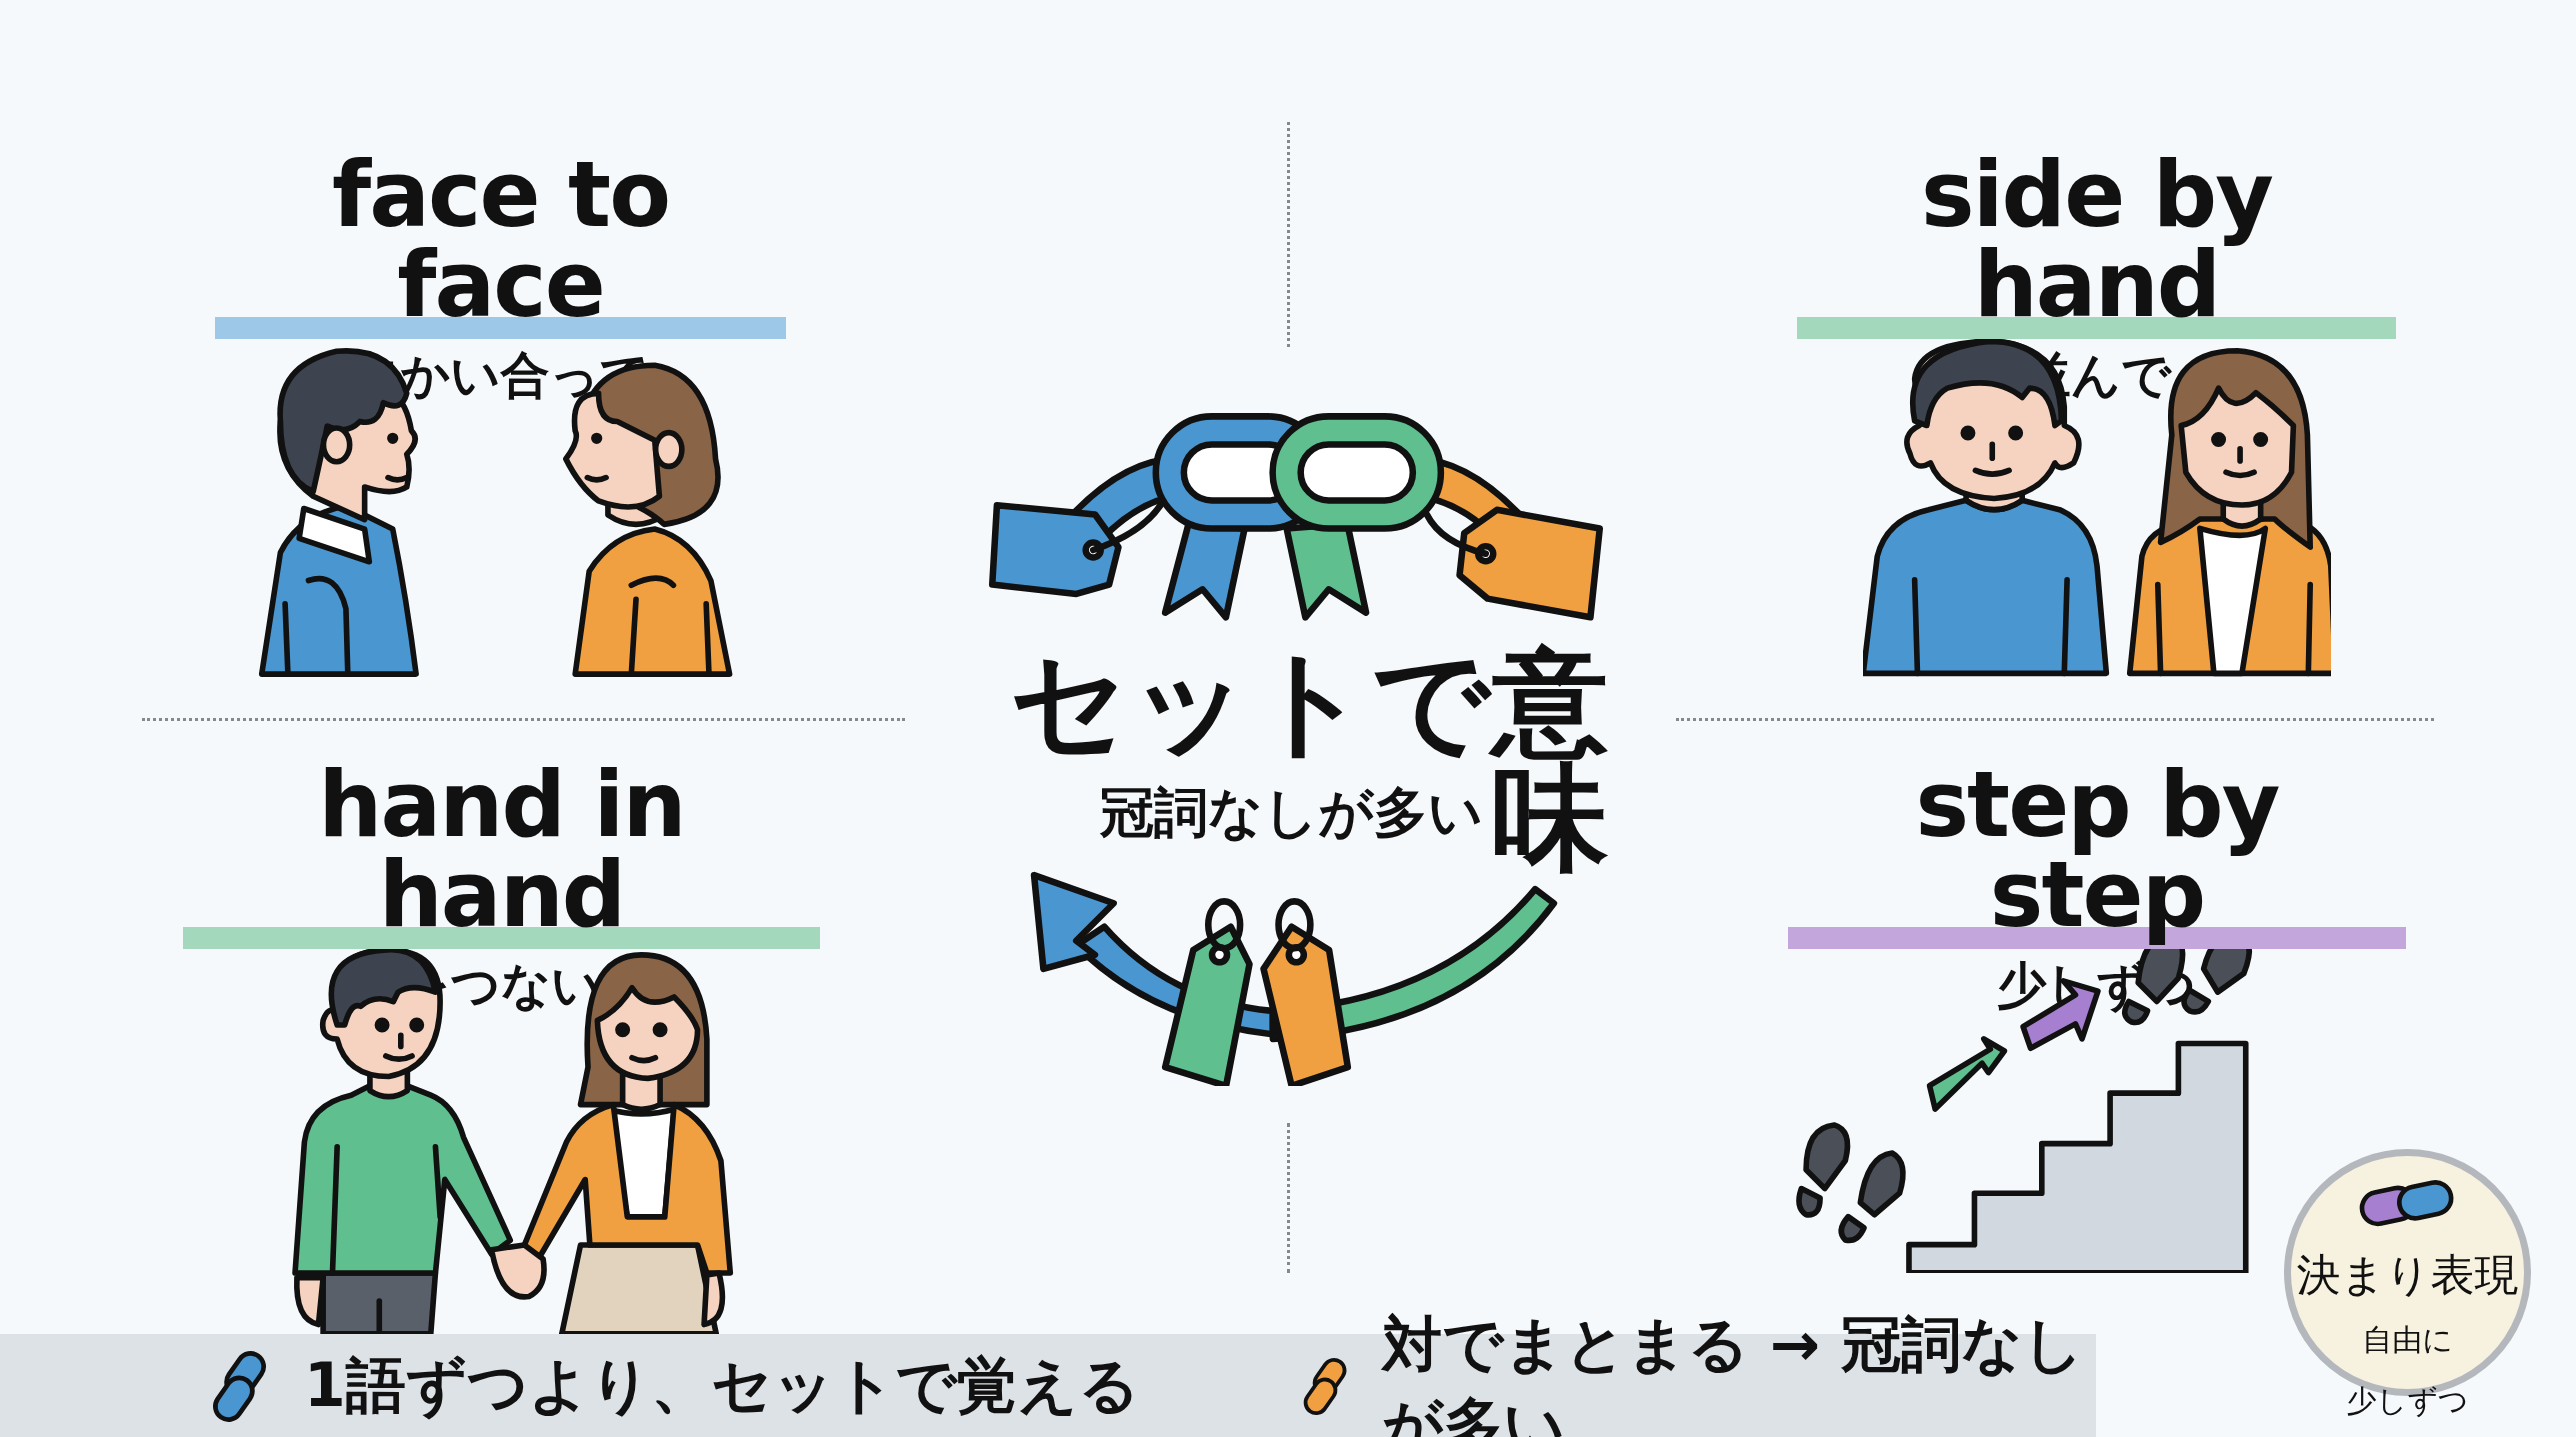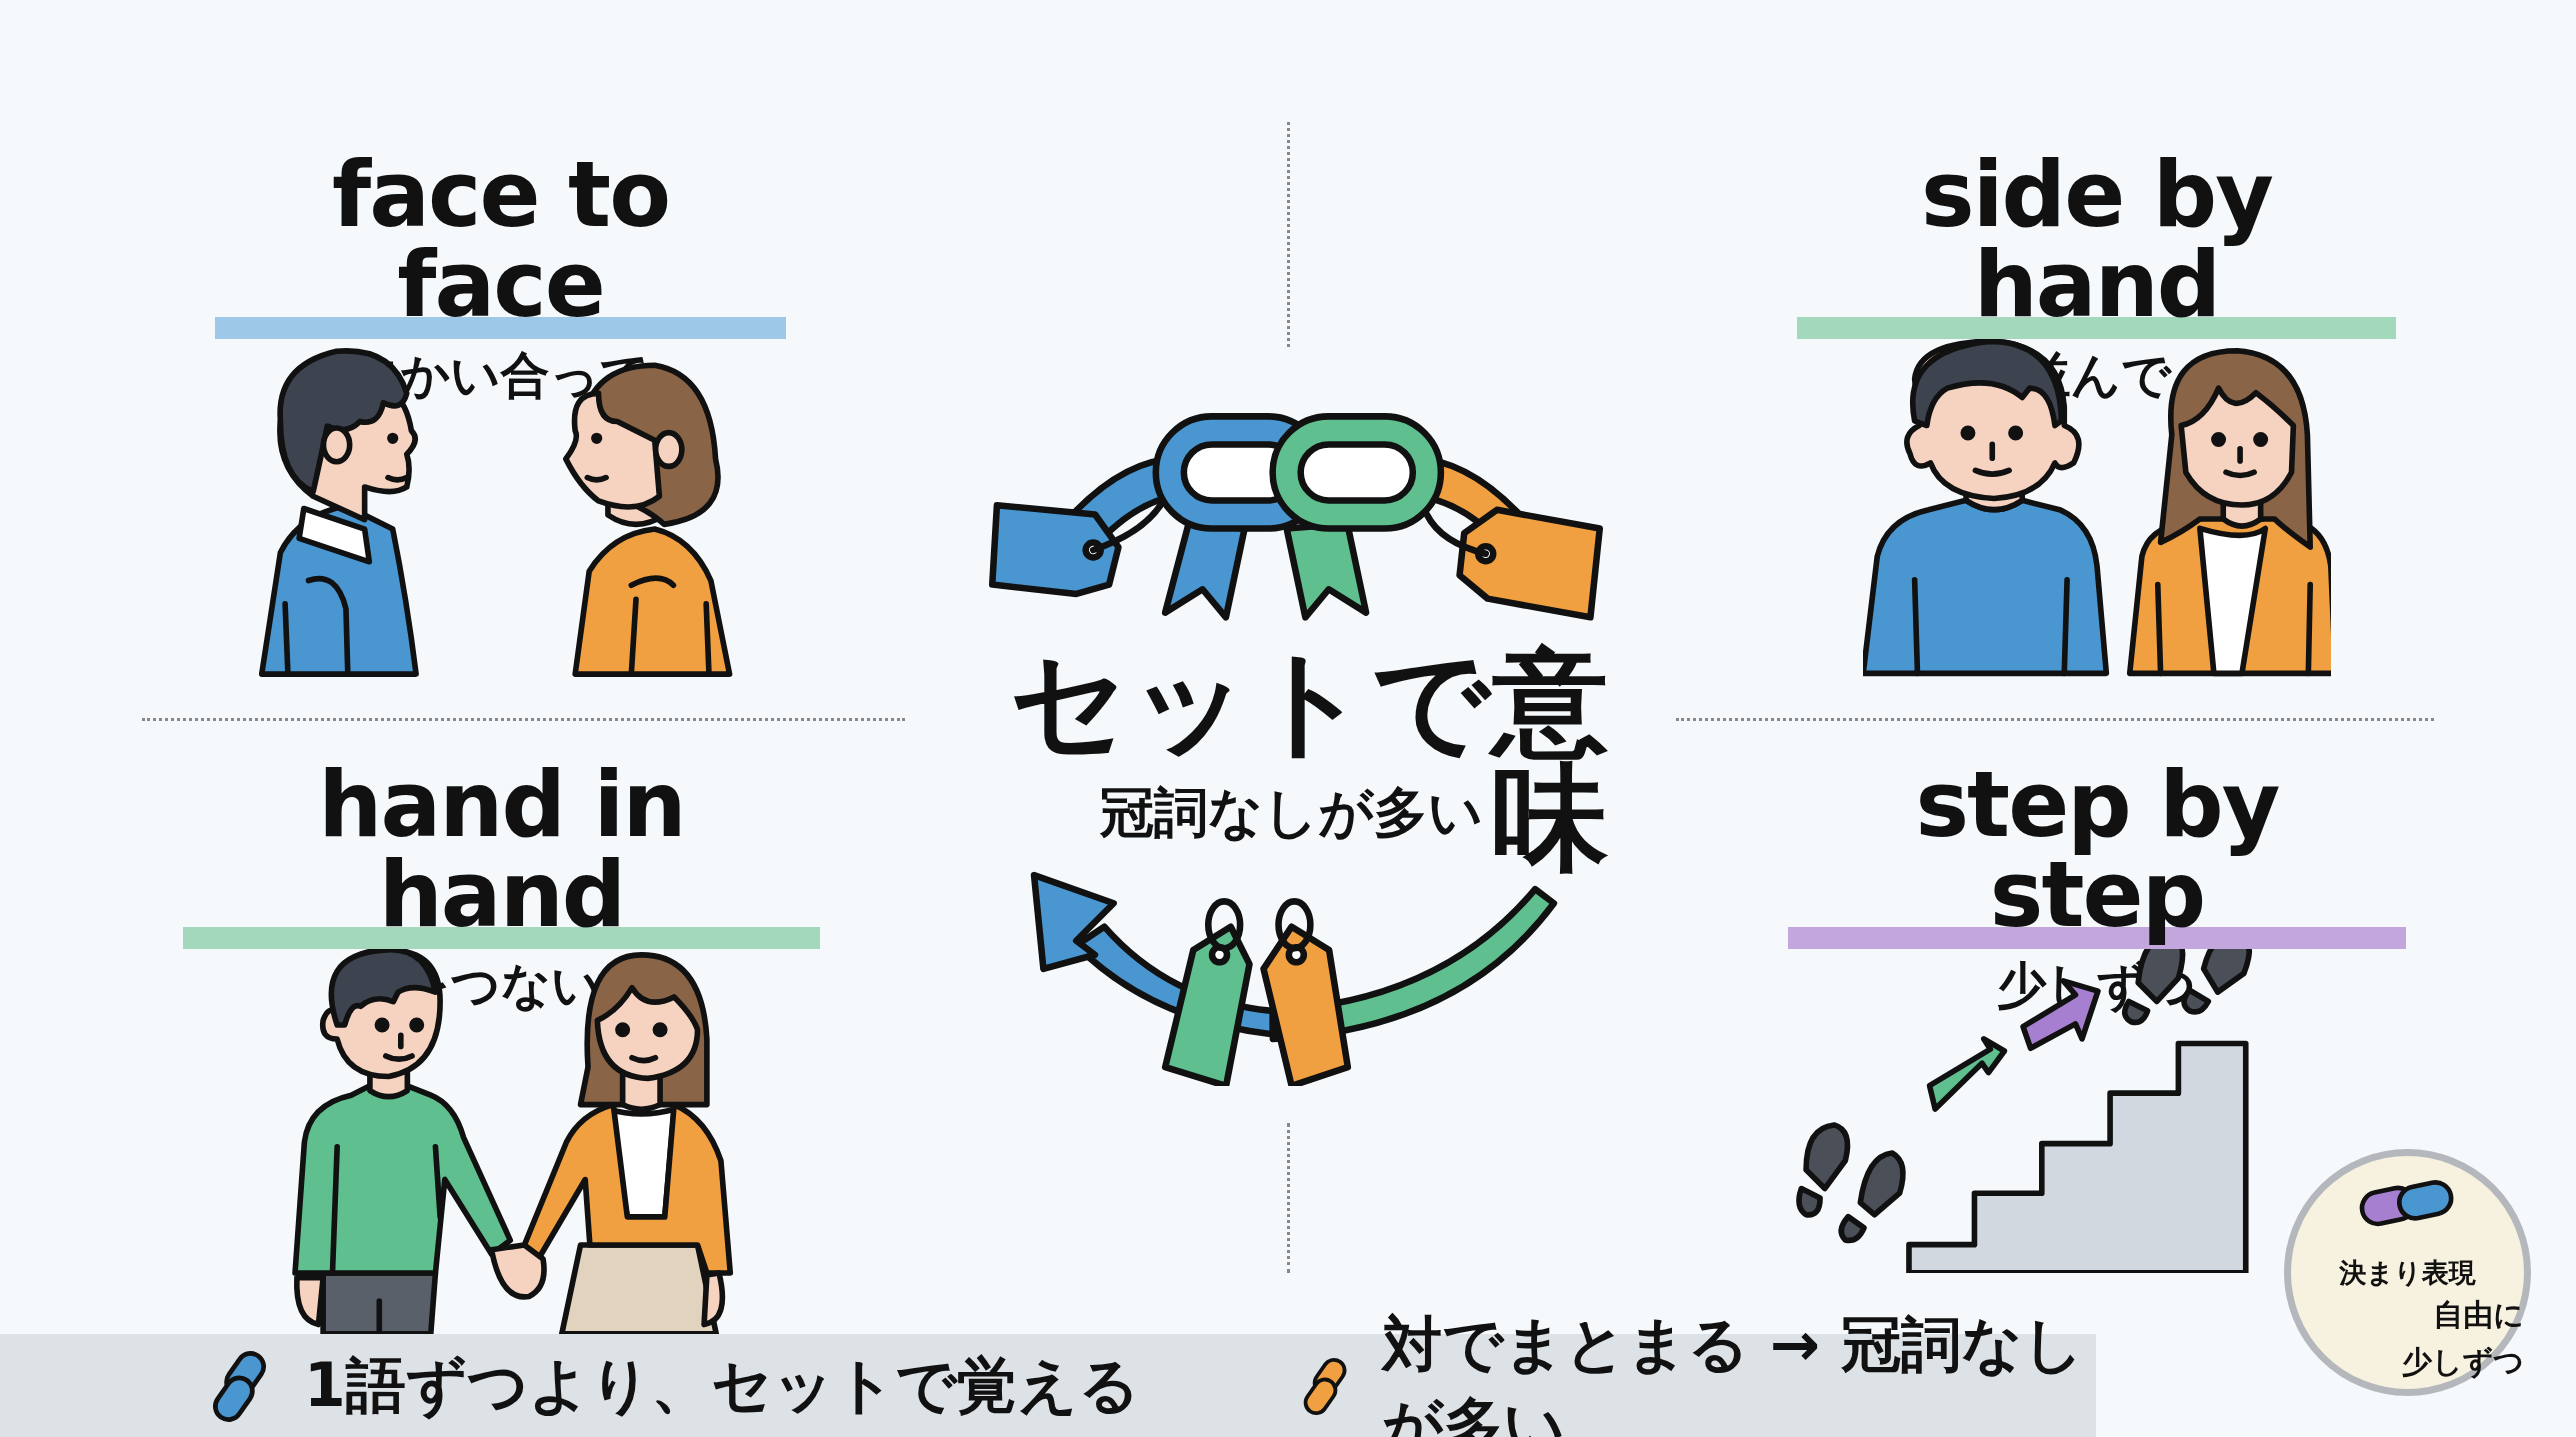--- a/index.html
+++ b/index.html
@@ -9,22 +9,22 @@
   .phrase .en{display:inline-block;position:relative;font-weight:bold;font-size:90px;letter-spacing:-1.9px;line-height:1;padding:0 9.4px;z-index:1;}
   .phrase .en .hl{position:absolute;left:0;right:0;bottom:-9.4px;height:22.5px;z-index:-1;}
   .phrase .ja{font-weight:bold;font-size:49px;margin-top:20.6px;line-height:1;}
   .vdash{position:absolute;width:0;border-left:3.7px dotted #888;}
   .hdash{position:absolute;height:0;border-top:3.7px dotted #888;}
   .center-title{position:absolute;left:973px;top:644px;width:637px;text-align:right;font-weight:bold;font-size:116px;line-height:1;letter-spacing:1.9px;}
   .center-sub{position:absolute;left:973px;top:786px;width:637px;text-align:center;font-weight:bold;font-size:54px;line-height:1;}
   .band{position:absolute;left:0;top:1334px;width:2096px;height:104px;background:#dde2e7;}
   .band-item{position:absolute;top:0;height:104px;display:flex;align-items:center;gap:26px;font-weight:bold;font-size:60px;}
   .badge{position:absolute;left:2284px;top:1149px;width:247px;height:247px;border-radius:50%;background:#f7f2df;border:7.5px solid #b4b8bd;box-sizing:border-box;text-align:center;}
-  .badge .t1{font-weight:bold;font-size:27px;margin-top:22px;line-height:1;}
-  .badge .t2{font-weight:bold;font-size:30px;line-height:1.2;margin-top:11px;text-align:right;}
+  .badge .t1{font-weight:normal;font-size:44px;margin-top:16px;line-height:1;}
+  .badge .t2{font-weight:normal;font-size:30px;line-height:1.2;margin-top:25px;}
 </style>
 </head>
 <body>
 
 <div class="vdash" style="left:1287px;top:122px;height:225px;"></div>
 <div class="vdash" style="left:1287px;top:1123px;height:150px;"></div>
 <div class="hdash" style="left:142px;top:718px;width:763px;"></div>
 <div class="hdash" style="left:1676px;top:718px;width:758px;"></div>
 
 <div class="phrase" style="left:215px;top:150px;width:571px;">

